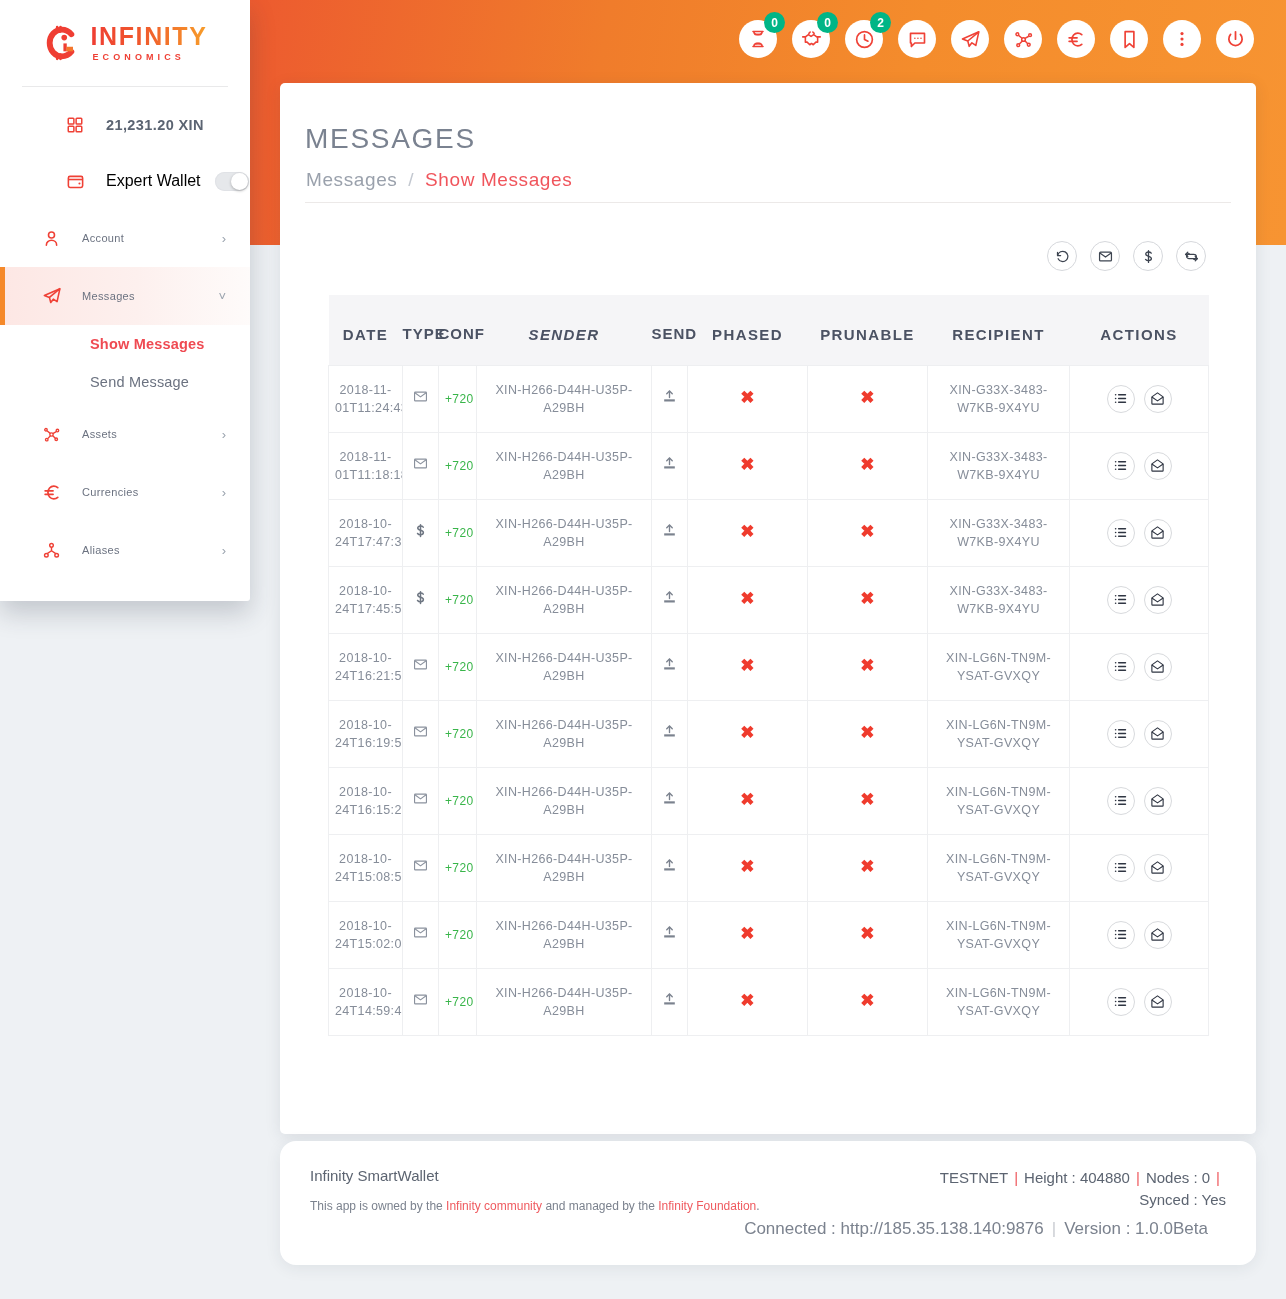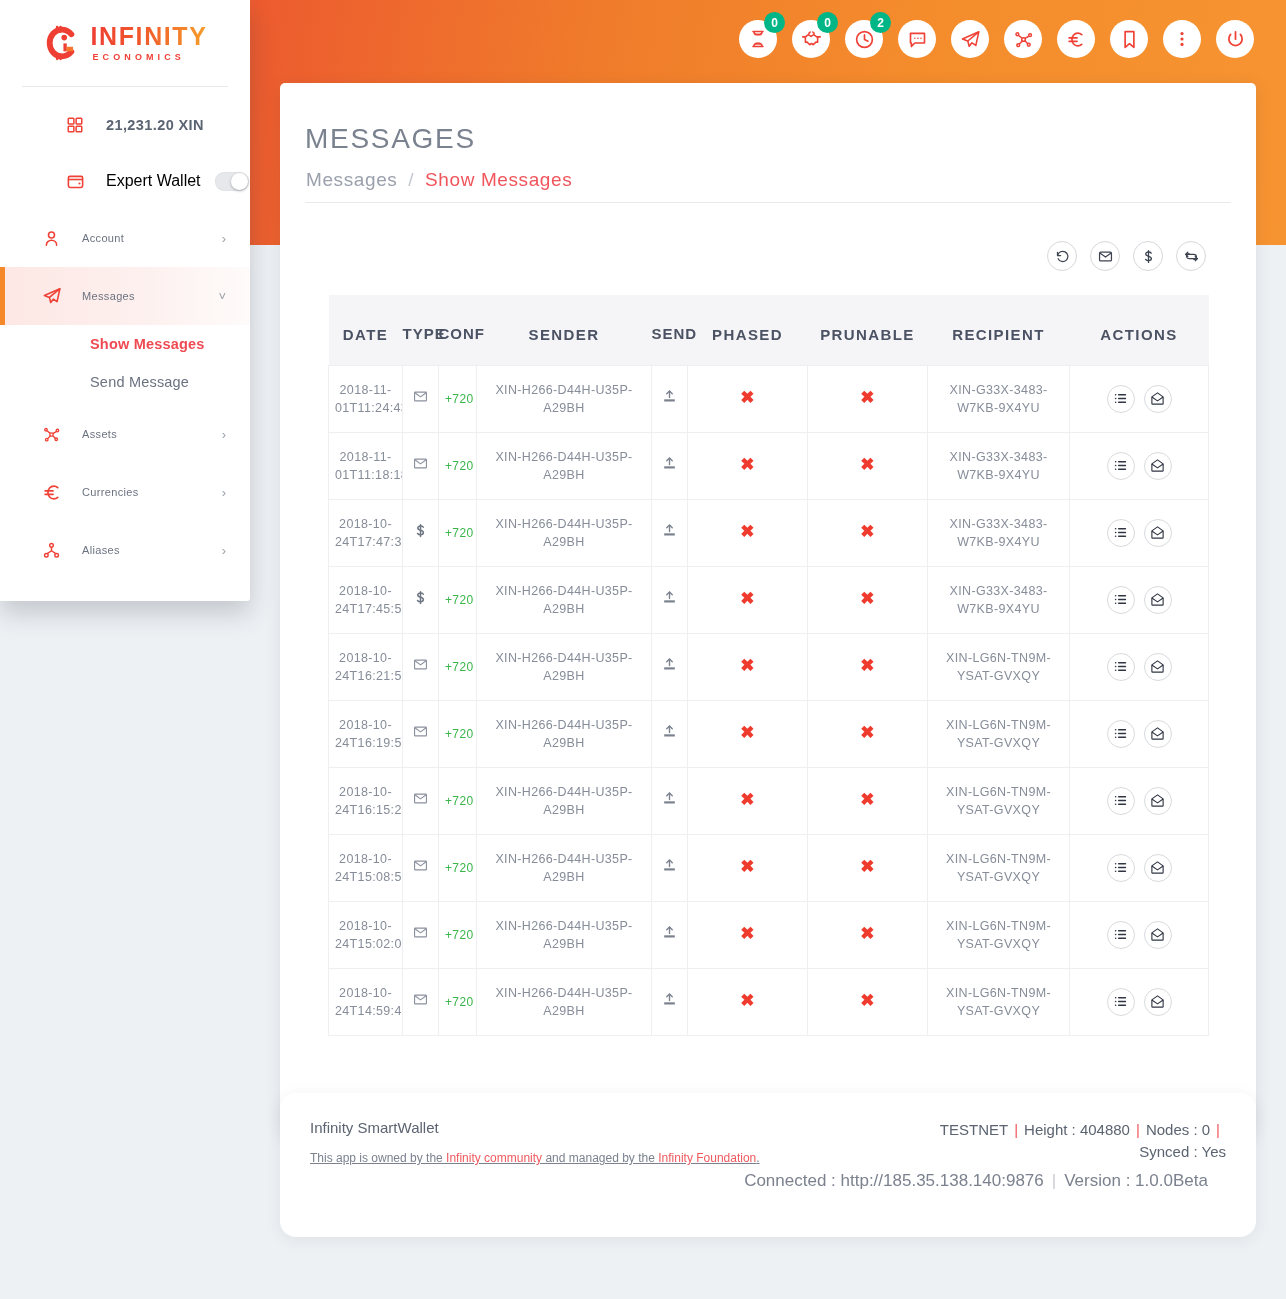--- a/index.html
+++ b/index.html
@@ -131,21 +131,21 @@
   .table-wrap { position: absolute; left: 48px; top: 212px; width: 880px; }
   table { border-collapse: collapse; width: 880px; table-layout: fixed; }
   thead th {
     background: #f5f5f7; height: 70px; vertical-align: bottom;
     font-size: 15px; letter-spacing: 1.4px; color: #4b5263; font-weight: 700;
     padding-bottom: 22px; text-align: center; border: none;
   }
   thead th.h-date   { width: 74px; }
   thead th.h-type   { width: 36px; vertical-align: top; padding-top: 30px; padding-bottom:0; letter-spacing:1px;}
   thead th.h-conf   { width: 38px; vertical-align: top; padding-top: 30px; padding-bottom:0; letter-spacing:1px;}
-  thead th.h-sender { width: 175px; }
+  thead th.h-sender { width: 175px; font-style: italic; }
   thead th.h-send   { width: 36px; vertical-align: top; padding-top: 30px; padding-bottom:0; letter-spacing:1px;}
   thead th.h-phased { width: 120px; }
   thead th.h-prun   { width: 120px; }
   thead th.h-recip  { width: 142px; }
   thead th.h-act    { width: 139px; }
 
   tbody td {
     height: 67px; border: 1px solid #eeeff1; text-align: center;
     font-size: 12.5px; color: #868d99; letter-spacing: .35px; line-height: 18px;
     padding: 4px 6px;
@@ -174,27 +174,27 @@
   }
   .pg.small { color: #c3ccd6; font-size: 13px; }
   .pg.active {
     background: linear-gradient(135deg,#f0603a 0%, #ea3f2e 55%, #e8362e 100%);
     border-color: transparent; color: #fff; font-weight: 700;
     box-shadow: 0 3px 9px rgba(234,63,46,.35);
   }
 
   
   .footer {
-    position: absolute; left: 280px; top: 1093px; width: 976px; height: 144px;
+    position: absolute; left: 280px; top: 1141px; width: 976px; height: 124px;
     background: #fff; border-radius: 16px;
     box-shadow: 0 3px 16px rgba(40,50,70,0.08);
     z-index: 10;
   }
   .f-title { position: absolute; left: 30px; top: 26px; font-size: 15px; color: #5c6471; }
-  .f-sub   { position: absolute; left: 30px; top: 58px; font-size: 12px; color: #7b828e; text-decoration: underline; }
+  .f-sub   { position: absolute; left: 30px; top: 58px; font-size: 12px; color: #7b828e; }
   .f-link  { color: #ef5a5f; }
   .f-right1 {
     position: absolute; right: 30px; top: 26px; width: 420px; text-align: right;
     font-size: 15px; color: #5c6471; line-height: 22px;
   }
   .f-right2 {
     position: absolute; right: 30px; top: 78px; width: 500px; text-align: center;
     font-size: 17px; color: #7b828e;
   }
   .pipe { color: #ef5a5f; margin: 0 6px; }

